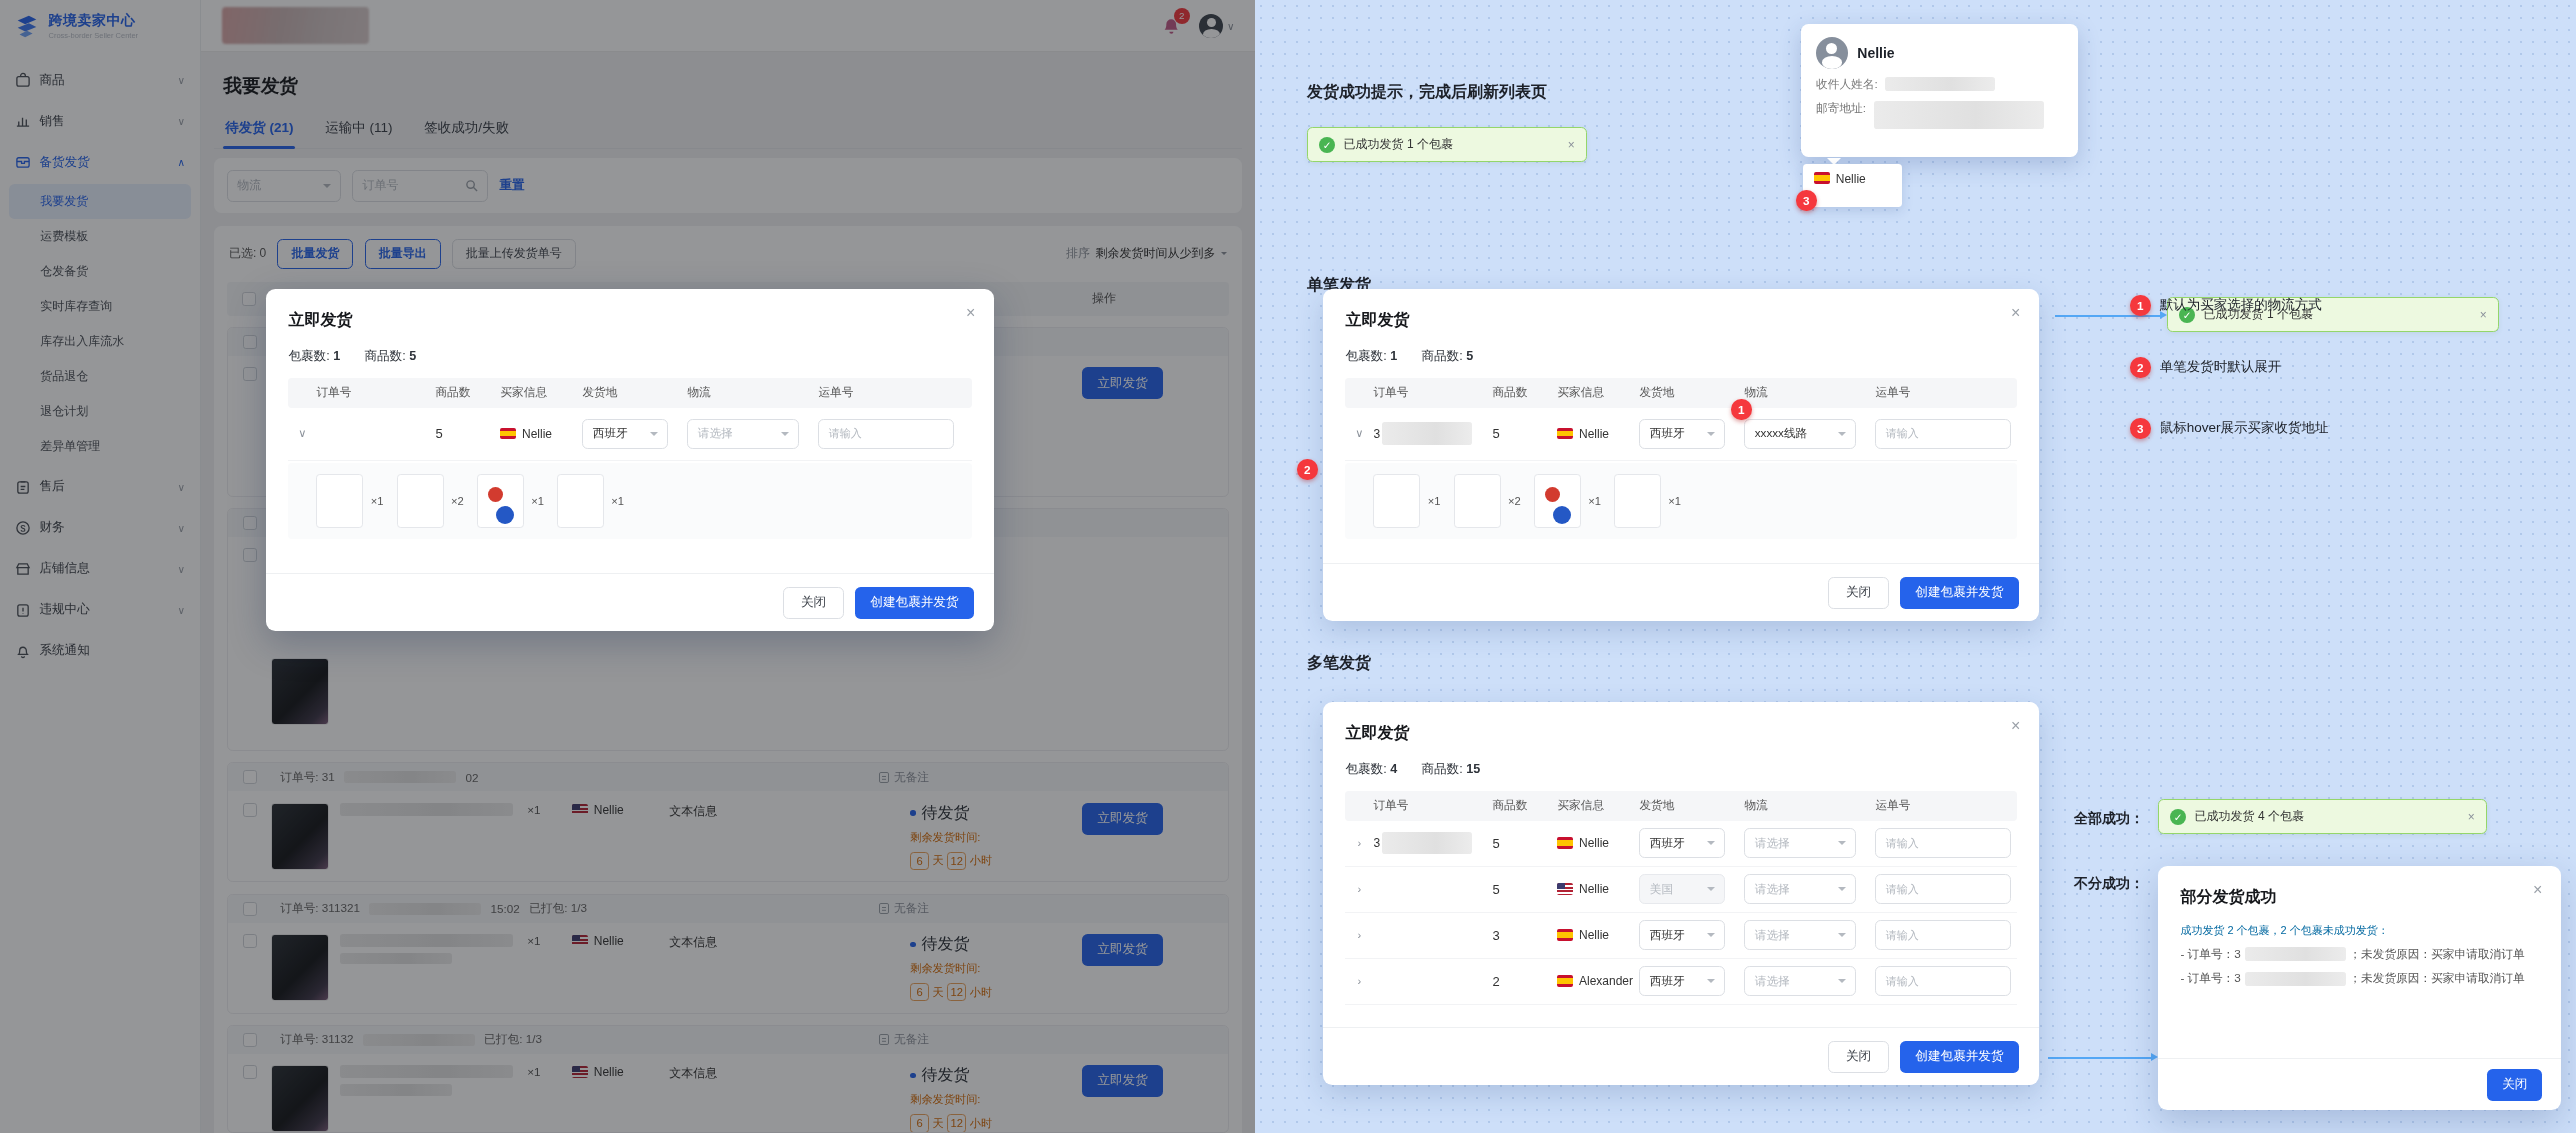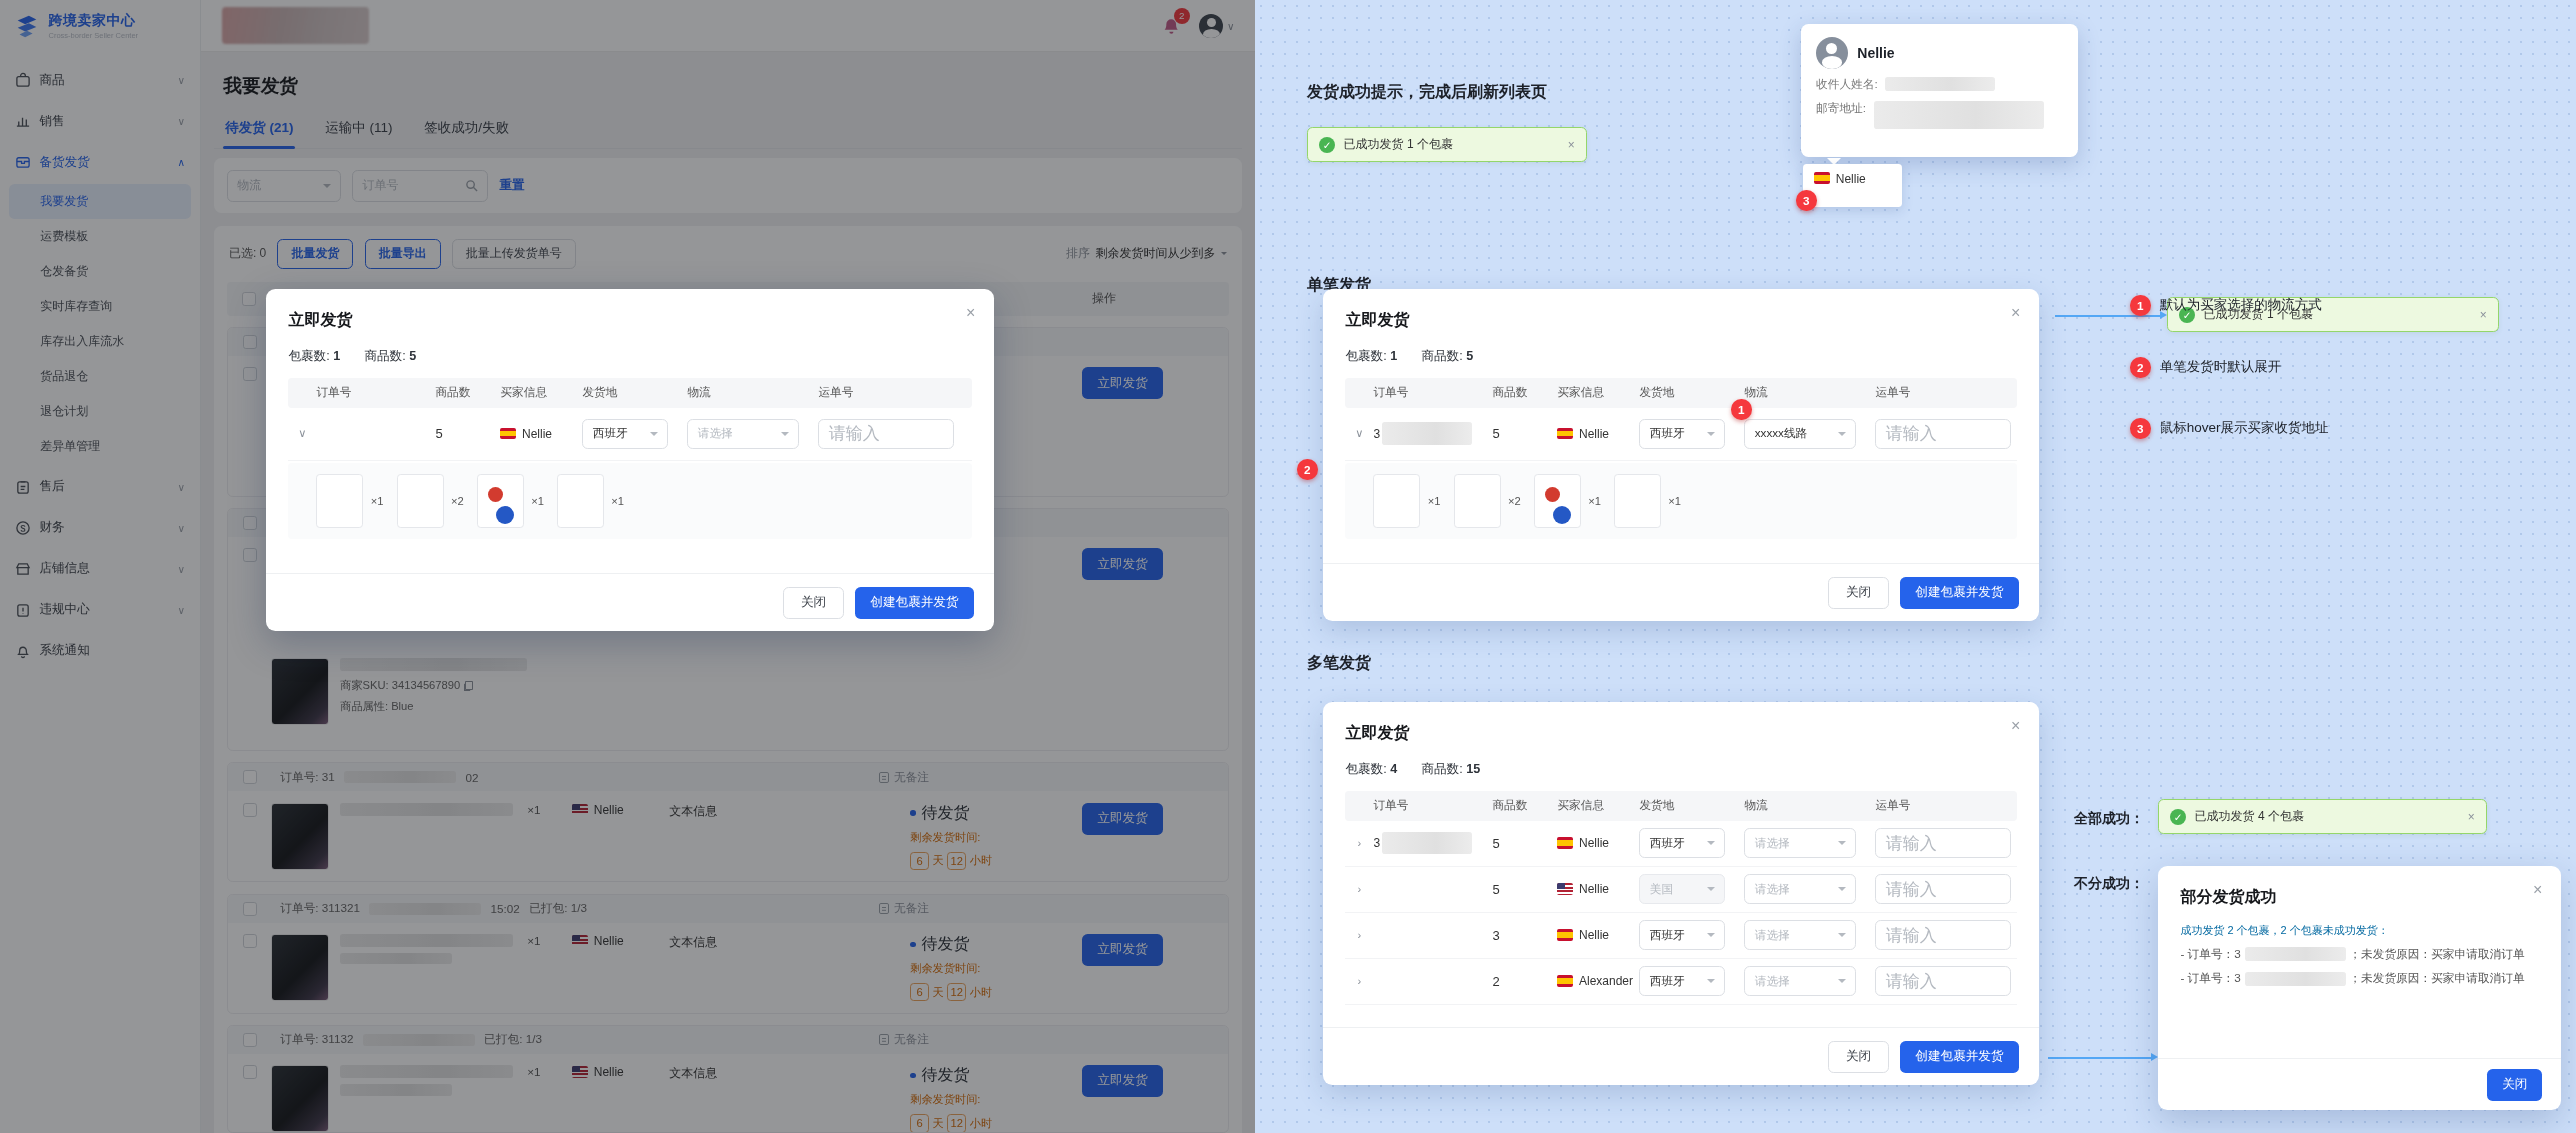--- a/index.html
+++ b/index.html
@@ -119,21 +119,21 @@
   .dc-qty { width:65px; }
   .dc-buyer { width:82px; }
   .dc-origin { width:105px; }
   .dc-log { width:131px; }
   .dc-way { flex:1; }
   .drow { display:flex; align-items:center; padding:11.2px 0; border-bottom:0.9px solid #f2f3f5; }
   .drow .blur { width:105px; height:22.4px; }
   .drow .order-pre { font-size:12px; color:#333; margin-right:1.9px; }
   .dsel { width:86px; height:30px; font-size:11.7px; }
   .dsel2 { width:112px; height:30px; font-size:11.7px; }
-  .dinp { width:136px; height:30px; font-size:17px; }
+  .dinp { width:136px; height:30px; font-size:11px; }
   .dsel.disabled { background:#f5f6f8; border-color:#e7e9ed; }
   .dsel.disabled .v { color:#b4b9c0; }
   .thumb-strip { background:#fafbfc; border-radius:3.7px; margin-top:1.9px; padding:11.2px 0 11.2px 28px; display:flex; align-items:center; gap:13px; }
   .mini-thumb { width:47px; height:54px; border:0.9px solid #e5e7eb; border-radius:3.7px; background:#fff; padding:2.8px; }
   .mini-thumb .ph { width:100%; height:100%; border-radius:1.9px; }
   .tcount { font-size:11.2px; color:#555; margin-left:-5.6px; }
   .dlg-footer { position:absolute; left:0; right:0; bottom:0; height:58px; border-top:0.9px solid #eef0f2; display:flex; align-items:center; justify-content:flex-end; gap:11.2px; padding:0 20.5px; }
   .btn-ghost { height:32px; border:0.9px solid #dcdfe4; border-radius:5.6px; background:#fff; color:#3a3f47; padding:0 17px; font-size:12.6px; display:inline-flex; align-items:center; cursor:pointer; }
 
   
@@ -424,28 +424,20 @@
                 <span class="g-note">
                   <span class="note-ic"></span>
                   <span>无备注</span>
                 </span>
               </div>
             <div class="g-row" style="height:213px">
               <span class="col-cb">
                   <span class="cb"></span>
                 </span>
               <span class="thumb t-dark" style="margin-top:110px"></span>
-              <span class="prod-lines" style="margin-top:110px">
-                  <span class="blur bl-c"></span>
-                  <span class="sku-line">
-                    <span>商家SKU: 34134567890</span>
-                    <span class="copy-ic"></span>
-                  </span>
-                  <span class="sku-line">商品属性: Blue</span>
-                </span>
               <span class="col-qty qty-txt">×1</span>
               <span class="col-buyer">
                   <span class="buyer">
                     <span class="flag us">
                       <i class="canton"></i>
                     </span>
                     <span>Nellie</span>
                   </span>
                 </span>
               <span class="col-log log-txt">文本信息</span>

